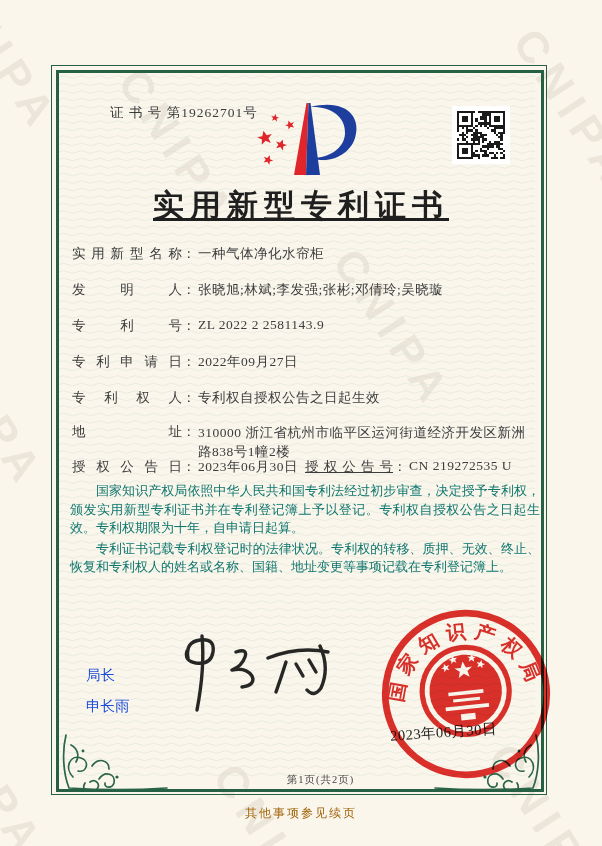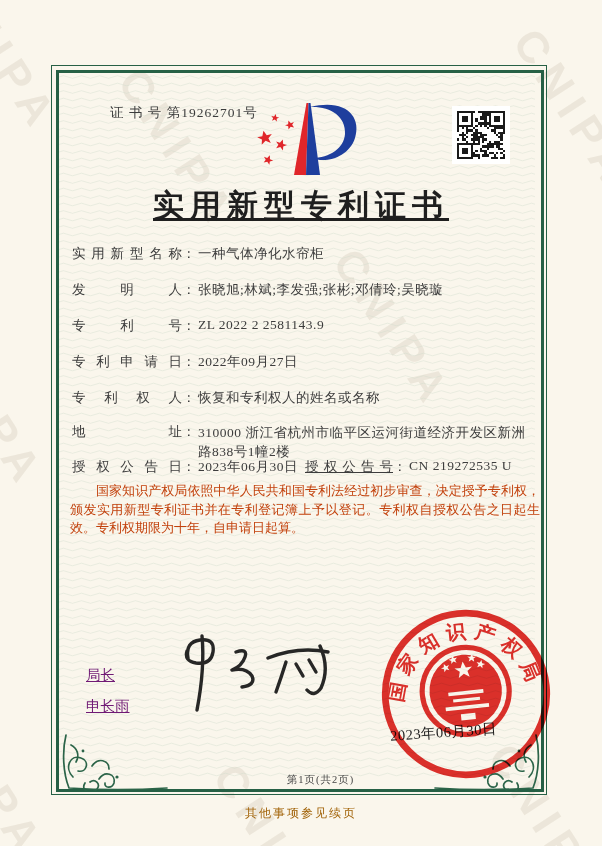--- a/index.html
+++ b/index.html
@@ -41,26 +41,26 @@
   .row { position:absolute; left:0; white-space:nowrap; }
   .lbl { display:inline-block; width:110px; text-align:justify; text-align-last:justify;
     vertical-align:top; }
   .colon { display:inline-block; width:16px; vertical-align:top; }
   .val { display:inline-block; vertical-align:top; letter-spacing:0.5px; }
   .addr-val { white-space:normal; width:336px; line-height:19px; }
   .g2 { position:absolute; left:233px; top:0; }
   .lbl2 { display:inline-block; width:88px; text-align:justify; text-align-last:justify;text-decoration:underline; }
   
   .paras { position:absolute; left:70px; top:482px; width:470px; z-index:3;
-    font-size:13px; line-height:18.5px; text-align:justify; color:#c2410c; }
+    font-size:13px; line-height:18.5px; text-align:justify; color:#0f766e; }
   .paras p { margin:0 0 2px 0; text-indent:2em; }
   
   .signer { position:absolute; left:86px; top:660px; z-index:3;
     font-family:"Liberation Sans","DejaVu Sans",sans-serif;
-    font-size:14.5px; color:#701a75; line-height:31px;text-decoration:underline; }
+    font-size:14.5px; color:#1d4ed8; line-height:31px; }
   .sig-svg { position:absolute; left:168px; top:624px; z-index:3; }
   .seal-date { position:absolute; left:390px; top:723px; z-index:3;
     font-size:14.5px; color:#1d1d1d; letter-spacing:0.5px; transform:rotate(-4deg); }
   .seal-svg { position:absolute; left:378px; top:606px; z-index:4;
     mix-blend-mode:multiply; transform:rotate(-6deg); }
   
   .page-num { position:absolute; left:51px; width:539px; top:773px; text-align:center;
     font-size:10.5px; color:#454545; letter-spacing:1px; z-index:3; }
   .note { position:absolute; left:0; right:0; top:805px; text-align:center;
     font-size:12px; color:#a16207; letter-spacing:2px; z-index:3; }
@@ -473,35 +473,36 @@
     <div class="row" style="top:36px">
       <span class="lbl">发明人</span><span class="colon">：</span><span class="val">张晓旭;林斌;李发强;张彬;邓倩玲;吴晓璇</span>
     </div>
     <div class="row" style="top:72px">
       <span class="lbl">专利号</span><span class="colon">：</span><span class="val">ZL 2022 2 2581143.9</span>
     </div>
     <div class="row" style="top:108px">
       <span class="lbl">专利申请日</span><span class="colon">：</span><span class="val">2022年09月27日</span>
     </div>
     <div class="row" style="top:144px">
-      <span class="lbl">专利权人</span><span class="colon">：</span><span class="val">恢复和专利权人的姓名或名称</span>
+      <span class="lbl">专利权人</span><span class="colon">：</span><span class="val">专利权自授权公告之日起生效</span>
     </div>
     <div class="row" style="top:178px">
       <span class="lbl">地址</span><span class="colon">：</span><span class="val addr-val">310000 浙江省杭州市临平区运河街道经济开发区新洲路838号1幢2楼</span>
     </div>
     <div class="row" style="top:213px">
       <span class="lbl">授权公告日</span><span class="colon">：</span><span class="val">2023年06月30日</span>
       <span class="g2">
         <span class="lbl2">授权公告号</span><span class="colon">：</span><span class="val">CN 219272535 U</span>
       </span>
     </div>
   </div>
 
   <div class="paras">
     <p>国家知识产权局依照中华人民共和国专利法经过初步审查，决定授予专利权，颁发实用新型专利证书并在专利登记簿上予以登记。专利权自授权公告之日起生效。专利权期限为十年，自申请日起算。</p>
+    <p>专利证书记载专利权登记时的法律状况。专利权的转移、质押、无效、终止、恢复和专利权人的姓名或名称、国籍、地址变更等事项记载在专利登记簿上。</p>
   </div>
 
   <div class="signer">
     <div>局长</div>
     <div>申长雨</div>
   </div>
 
   <svg class="sig-svg" width="175" height="100" viewBox="0 0 175 100">
     <g stroke="#161616" fill="none" stroke-width="3.4" stroke-linecap="round" stroke-linejoin="round" opacity="0.92">
       <path d="M20,34 Q17,18 32,16 Q47,14 45,28 Q43,41 28,39 Q16,37 19,27"></path>

